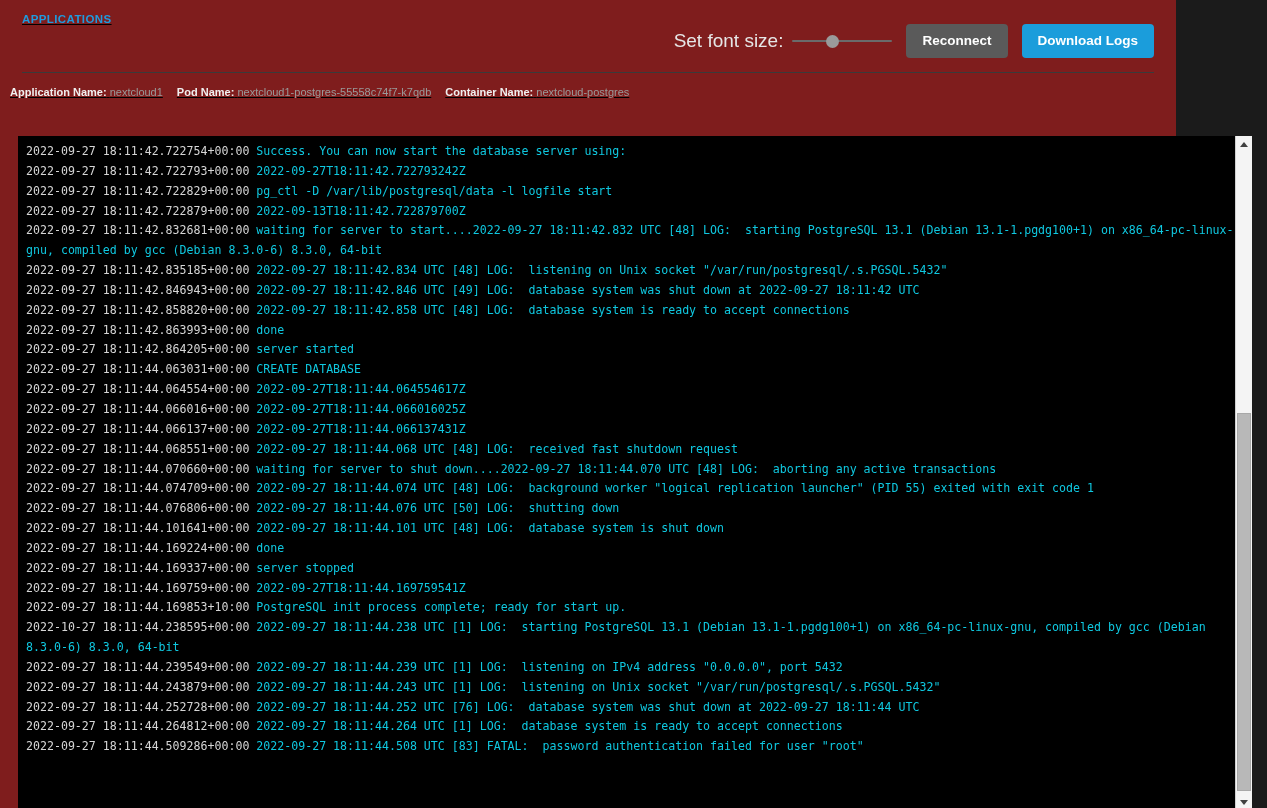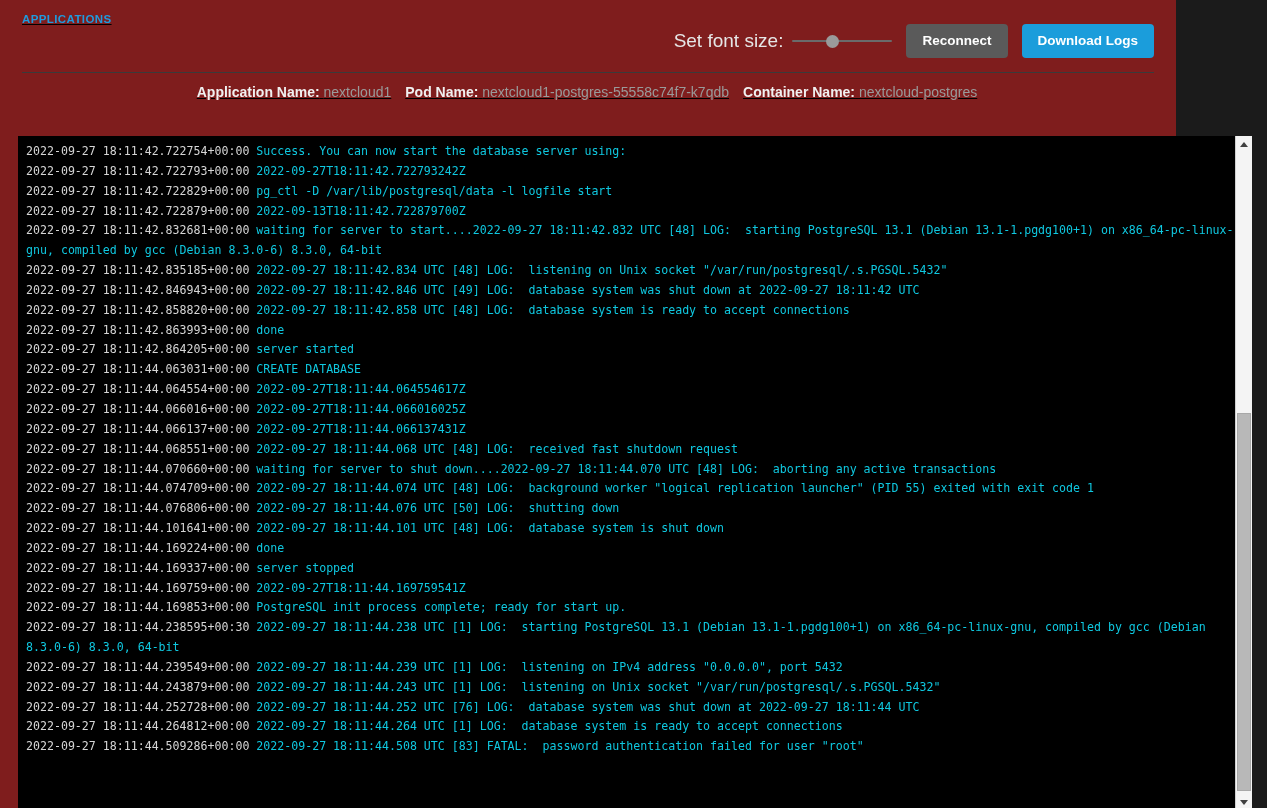--- a/index.html
+++ b/index.html
@@ -95,26 +95,25 @@
     padding: 9px 16px;
     color: #ffffff;
     white-space: nowrap;
     border-radius: 4px;
   }
   .btn-secondary { background: #5a5a5a; }
   .btn-primary   { background: #1b9ddb; min-width: 130px; }
 
   
   .meta-row {
-    padding: 11px 22px 9px 34px;
-    font-size: 14px;
+    padding: 11px 22px 9px 10px;
+    font-size: 11px;
     line-height: 16px;
     color: #9a9a9a;
     white-space: nowrap;
-    text-align: center;
   }
   .meta-item { margin-right: 14px; }
   .meta-key {
     color: #f0f0f0;
     font-weight: 700;
   }
   .meta-val { color: #9a9a9a; }
 
   
   .log-panel {
@@ -220,22 +219,22 @@
         <div class="log-line"><span class="log-ts">2022-09-27 18:11:44.066016+00:00 </span><span class="log-msg">2022-09-27T18:11:44.066016025Z</span></div>
         <div class="log-line"><span class="log-ts">2022-09-27 18:11:44.066137+00:00 </span><span class="log-msg">2022-09-27T18:11:44.066137431Z</span></div>
         <div class="log-line"><span class="log-ts">2022-09-27 18:11:44.068551+00:00 </span><span class="log-msg">2022-09-27 18:11:44.068 UTC [48] LOG:  received fast shutdown request</span></div>
         <div class="log-line"><span class="log-ts">2022-09-27 18:11:44.070660+00:00 </span><span class="log-msg">waiting for server to shut down....2022-09-27 18:11:44.070 UTC [48] LOG:  aborting any active transactions</span></div>
         <div class="log-line"><span class="log-ts">2022-09-27 18:11:44.074709+00:00 </span><span class="log-msg">2022-09-27 18:11:44.074 UTC [48] LOG:  background worker "logical replication launcher" (PID 55) exited with exit code 1</span></div>
         <div class="log-line"><span class="log-ts">2022-09-27 18:11:44.076806+00:00 </span><span class="log-msg">2022-09-27 18:11:44.076 UTC [50] LOG:  shutting down</span></div>
         <div class="log-line"><span class="log-ts">2022-09-27 18:11:44.101641+00:00 </span><span class="log-msg">2022-09-27 18:11:44.101 UTC [48] LOG:  database system is shut down</span></div>
         <div class="log-line"><span class="log-ts">2022-09-27 18:11:44.169224+00:00 </span><span class="log-msg">done</span></div>
         <div class="log-line"><span class="log-ts">2022-09-27 18:11:44.169337+00:00 </span><span class="log-msg">server stopped</span></div>
         <div class="log-line"><span class="log-ts">2022-09-27 18:11:44.169759+00:00 </span><span class="log-msg">2022-09-27T18:11:44.169759541Z</span></div>
-        <div class="log-line"><span class="log-ts">2022-09-27 18:11:44.169853+00:00 </span><span class="log-msg">PostgreSQL init process complete; ready for start up.</span></div>
-        <div class="log-line"><span class="log-ts">2022-09-27 18:11:44.238595+00:30 </span><span class="log-msg">2022-09-27 18:11:44.238 UTC [1] LOG:  starting PostgreSQL 13.1 (Debian 13.1-1.pgdg100+1) on x86_64-pc-linux-gnu, compiled by gcc (Debian 8.3.0-6) 8.3.0, 64-bit</span></div>
+        <div class="log-line"><span class="log-ts">2022-09-27 18:11:44.169853+10:00 </span><span class="log-msg">PostgreSQL init process complete; ready for start up.</span></div>
+        <div class="log-line"><span class="log-ts">2022-10-27 18:11:44.238595+00:00 </span><span class="log-msg">2022-09-27 18:11:44.238 UTC [1] LOG:  starting PostgreSQL 13.1 (Debian 13.1-1.pgdg100+1) on x86_64-pc-linux-gnu, compiled by gcc (Debian 8.3.0-6) 8.3.0, 64-bit</span></div>
         <div class="log-line"><span class="log-ts">2022-09-27 18:11:44.239549+00:00 </span><span class="log-msg">2022-09-27 18:11:44.239 UTC [1] LOG:  listening on IPv4 address "0.0.0.0", port 5432</span></div>
         <div class="log-line"><span class="log-ts">2022-09-27 18:11:44.243879+00:00 </span><span class="log-msg">2022-09-27 18:11:44.243 UTC [1] LOG:  listening on Unix socket "/var/run/postgresql/.s.PGSQL.5432"</span></div>
         <div class="log-line"><span class="log-ts">2022-09-27 18:11:44.252728+00:00 </span><span class="log-msg">2022-09-27 18:11:44.252 UTC [76] LOG:  database system was shut down at 2022-09-27 18:11:44 UTC</span></div>
         <div class="log-line"><span class="log-ts">2022-09-27 18:11:44.264812+00:00 </span><span class="log-msg">2022-09-27 18:11:44.264 UTC [1] LOG:  database system is ready to accept connections</span></div>
         <div class="log-line"><span class="log-ts">2022-09-27 18:11:44.509286+00:00 </span><span class="log-msg">2022-09-27 18:11:44.508 UTC [83] FATAL:  password authentication failed for user "root"</span></div>
       </div>
 
     <div class="scrollbar">
       <div class="sb-btn up">
         <span class="sb-arrow up"></span>

